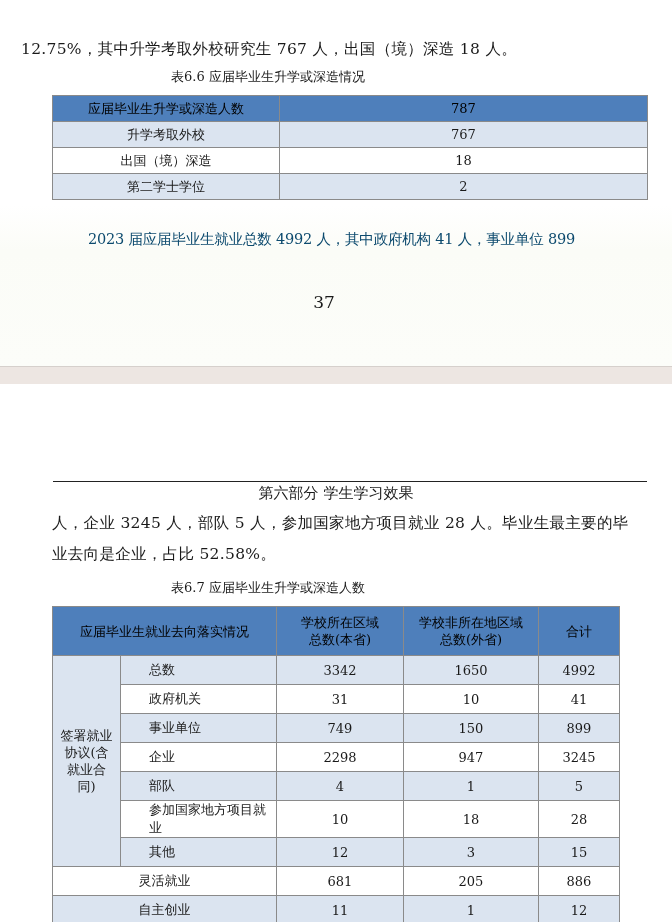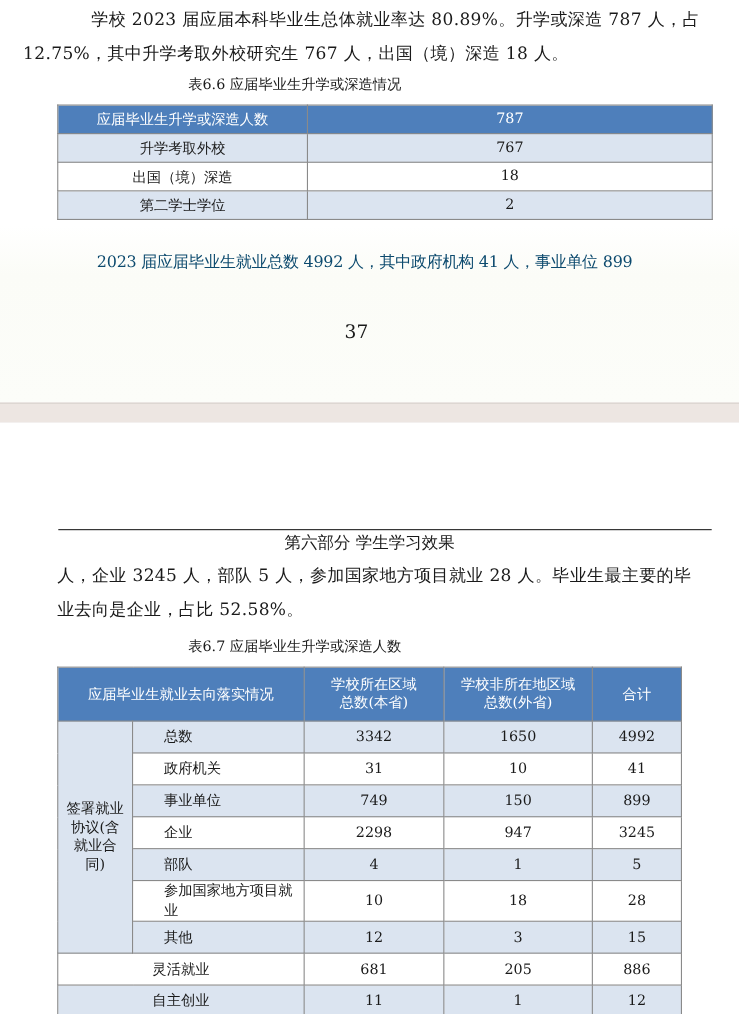--- a/index.html
+++ b/index.html
@@ -18,21 +18,21 @@
       background:#ede6e2;
       border-top:1px solid #d6d0cc; border-bottom:1px solid #d9d3cf;
     }
     .page-bottom { position:absolute; left:0; top:384px; width:672px; height:538px; background:#ffffff; }
 
     .para { position:absolute; left:52px; width:596px; font-size:15.5px; line-height:31px; letter-spacing:0.3px; }
     .caption { position:absolute; left:0; width:536px; text-align:center; font-size:13px; }
 
     table { border-collapse:collapse; position:absolute; }
     td, th { border:1px solid #8a8a8a; text-align:center; font-weight:normal; font-size:13px; padding:0; }
-    .hdr { background:#4e7fbb; color:#ffffff; }
+    .hdr { background:#4e7fbb; color:#000000; }
     .alt { background:#dbe4f0; }
     .wht { background:#ffffff; }
 
     #t66 { left:52px; top:95px; width:596px; }
     #t66 td { height:25px; }
     #t66 .c1 { width:226px; }
 
     #t67 { left:52px; top:606px; width:568px; }
     #t67 th { height:48px; line-height:17px; font-size:13px; }
     #t67 td { height:28px; }
@@ -42,21 +42,21 @@
     .pagenum { position:absolute; left:0; width:648px; top:292px; text-align:center; font-size:17px; }
     .header-title { position:absolute; left:0; width:672px; top:484px; text-align:center; font-size:15px; }
     .header-rule { position:absolute; left:53px; width:594px; top:481px; height:0; border-top:1.5px solid #222; }
   </style>
 </head>
 <body>
 
 <div class="page-top"></div>
 
 <div class="para" style="top:3px; text-indent:31px;">
-  <span>学校 2023 届应届本科毕业生总体就业率达 80.89%。升学或深造 787 人，占</span><br>
+  <br>
   <span style="display:inline-block; text-indent:0; margin-left:-31px;">12.75%，其中升学考取外校研究生 767 人，出国（境）深造 18 人。</span>
 </div>
 
 <div class="caption" style="top:68px;">表6.6 应届毕业生升学或深造情况</div>
 
 <table id="t66">
   <tbody>
       <tr class="hdr">
     <td class="c1">应届毕业生升学或深造人数</td>
     <td>787</td>

